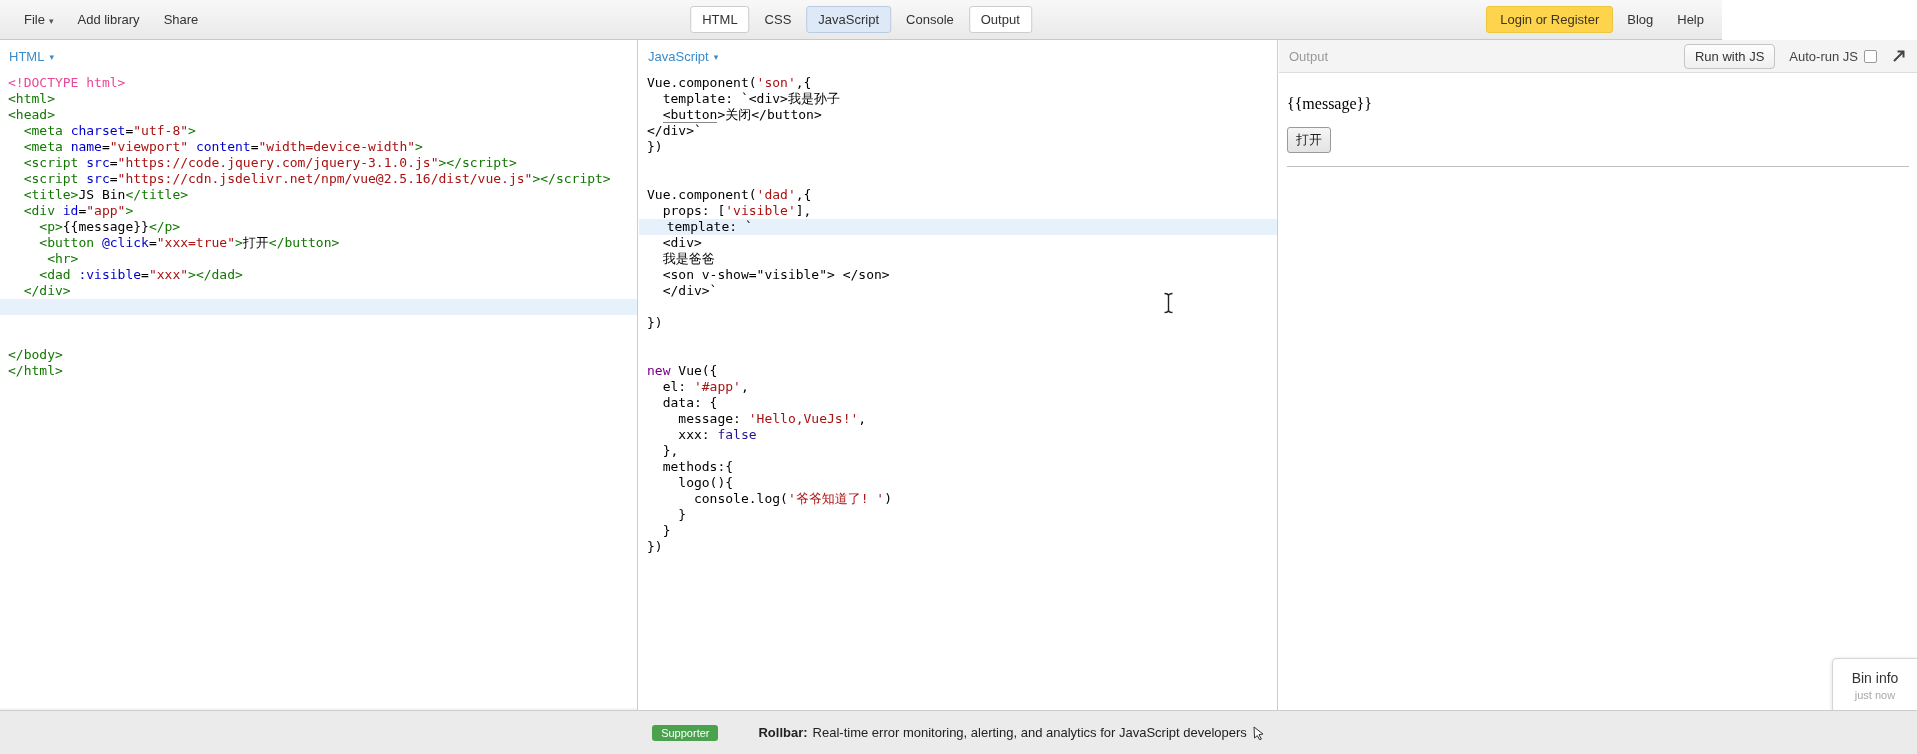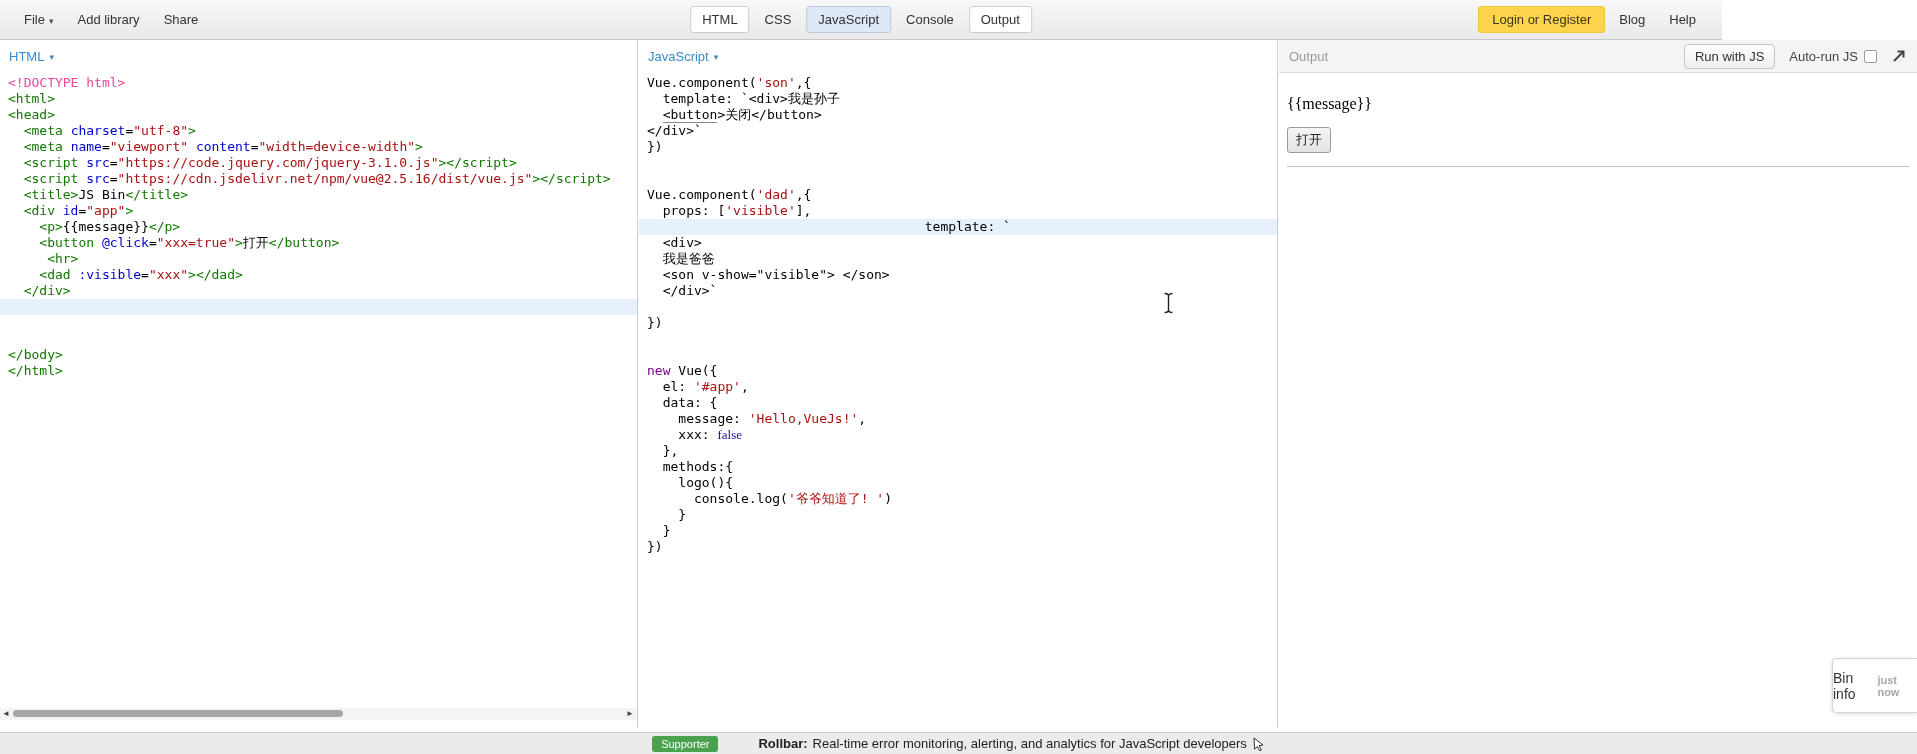--- a/index.html
+++ b/index.html
@@ -21,21 +21,21 @@
     padding:5px 10px; cursor:default;
   }
   .caret { font-size:9px; color:#555; margin-left:4px; }
   .tabs { position:absolute; left:50%; transform:translateX(-50%); top:6px; display:flex; gap:3px; }
   .tab {
     font-family:inherit; font-size:13px; color:#333; padding:5px 11px;
     background:transparent; border:1px solid transparent; border-radius:3px;
   }
   .tab.active { background:#fff; border-color:#ccc; }
   .tab.focused { background:#dde9f6; border-color:#b9cbdd; }
-  .toolbar-right { position:absolute; right:16px; top:0; height:39px; display:flex; align-items:center; gap:4px;margin-left:34px; }
+  .toolbar-right { position:absolute; right:8px; top:0; height:39px; display:flex; align-items:center; gap:4px;margin-left:34px; }
   .login-btn {
     font-family:inherit; font-size:13px; color:#3c351f;
     background:#fdd44b; border:1px solid #ecc63c; border-radius:3px; padding:5px 13px;
   }
 
   
   .workspace { position:absolute; top:40px; left:0; width:1917px; height:687px; }
   .panel { position:absolute; top:0; height:100%; background:#fff; overflow:hidden; }
   #panel-html   { left:0;      width:638px; border-right:1px solid #ccc; }
   #panel-js     { left:639px;  width:639px; border-right:1px solid #ccc; }
@@ -46,26 +46,26 @@
     font-size:13px; color:#3a8bcb;
   }
   .editor-header .caret2 { font-size:9px; margin-left:5px; color:#3a8bcb; }
 
   .code {
     padding:2px 0 0 8px;
     font-family:"DejaVu Sans Mono","Liberation Mono",monospace;
     font-size:13px; color:#000;
   }
   .code-line { height:16px; line-height:16px; white-space:pre; }
-  .code-line.active { background:#e7f1fb; margin-left:-8px; padding-left:4px;text-align:center; }
+  .code-line.active { background:#e7f1fb; margin-left:-8px; padding-left:12px; }
   .tok-tag  { color:#117700; }
   .tok-attr { color:#0000cc; }
   .tok-str  { color:#aa1111; }
   .tok-kw   { color:#770088;text-align:right; }
-  .tok-atom { color:#221199;font-family:Liberation Serif, serif; }
+  .tok-atom { color:#221199; }
   .tok-meta { color:#ec4899; }
   .tok-u    { border-bottom:1px solid #888; }
 
   
   .hscroll { position:absolute; left:0; top:668px; width:637px; height:12px; background:#f4f4f4; }
   .hs-arrow {
     position:absolute; top:0; width:12px; height:12px; font-size:8px; line-height:12px;
     text-align:center; color:#444;
   }
   .hs-arrow.left { left:0; }
@@ -95,28 +95,28 @@
     background:linear-gradient(#f5f5f5,#e3e3e3); border:1px solid #9a9a9a;
     border-radius:3px; padding:3px 8px;
   }
   .out-hr { border:none; border-top:1px solid #bfbfbf; margin:13px 0 0 0; }
 
   
   .bin-info {
     position:absolute; right:0; bottom:41px; width:85px; height:55px;
     background:#fff; border:1px solid #d5d5d5; border-right:none; border-radius:5px 0 0 5px;
     box-shadow:0 1px 4px rgba(0,0,0,.15);
-    display:flex; align-items:center; justify-content:center; gap:3px;
+    display:flex; flex-direction:column; align-items:center; justify-content:center; gap:3px;
   }
   .bin-info-title { font-size:14px; color:#333; }
-  .bin-info-sub { font-size:11px; color:#a9a9a9;font-weight:bold; }
+  .bin-info-sub { font-size:11px; color:#a9a9a9; }
 
   
   .footer {
-    position:absolute; left:0; bottom:0; width:1917px; height:22px;
+    position:absolute; left:0; bottom:0; width:1917px; height:44px;
     background:#ebebeb; border-top:1px solid #ccc;
     display:flex; align-items:center; justify-content:center; gap:8px;
     font-size:13px; color:#222;
   }
   .supporter-badge { background:#4aa14e; color:#fff; font-size:11px; padding:2px 9px; border-radius:3px; }
   .sponsor-link { display:flex; align-items:center; gap:5px; }
   .sponsor-link b { font-weight:bold;margin-left:32px; }
 
   
   .cursor-ibeam { position:absolute; left:1162px; top:292px; pointer-events:none; }

